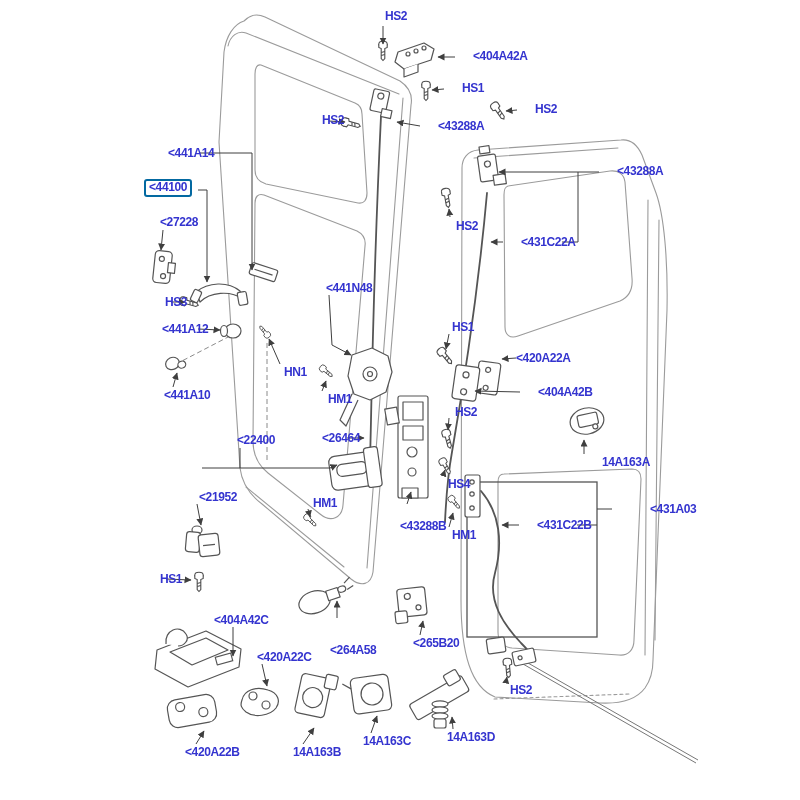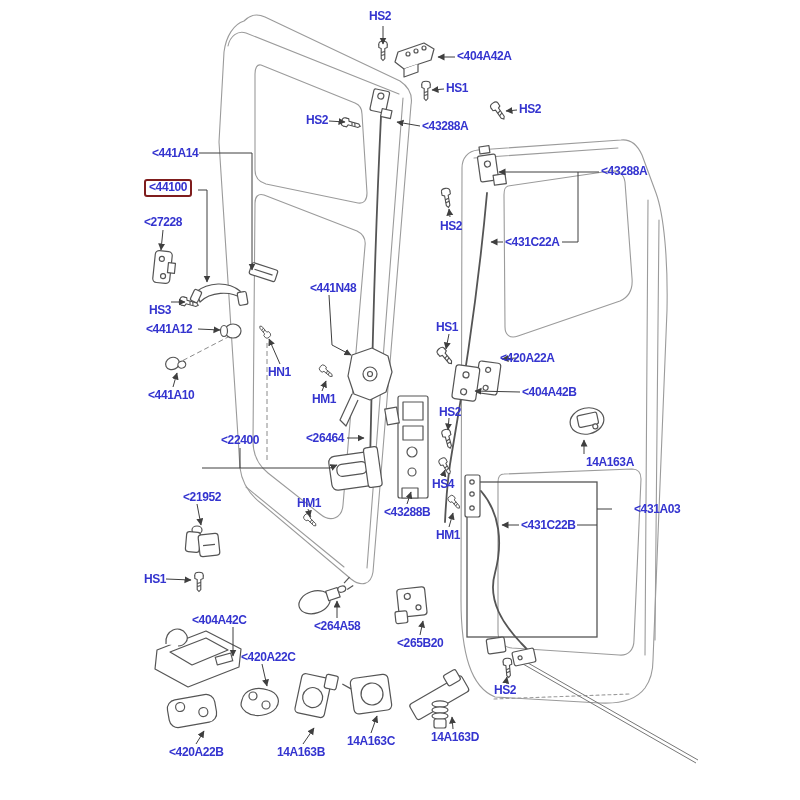--- a/index.html
+++ b/index.html
@@ -1,21 +1,21 @@
 <!DOCTYPE html>
 <html><head>
 <meta charset="utf-8">
 <style>
   html,body{margin:0;padding:0;background:#ffffff;}
   #stage{position:relative;width:800px;height:800px;background:#ffffff;overflow:hidden;
          font-family:"Liberation Sans",sans-serif;}
   #art{position:absolute;left:0;top:0;}
   .lbl{position:absolute;color:#3434cf;font:bold 12px "Liberation Sans",sans-serif;
-       letter-spacing:-0.4px;white-space:nowrap;line-height:13px;}
-  .lbl.hl{border:2px solid #7f1d1d;border-radius:3px;padding:0 3px 1px 3px;
+       letter-spacing:-0.4px;white-space:nowrap;line-height:13px;margin-left:16px;}
+  .lbl.hl{border:2px solid #0369a1;border-radius:3px;padding:0 3px 1px 3px;
           margin:-4px 16px 0 -5px;background:#ffffff;}
 </style>
 </head>
 <body>
 
 <div id="stage">
 
 <svg id="art" width="800" height="800" viewBox="0 0 800 800">
   <defs>
     <marker id="arr" markerWidth="8" markerHeight="8" refX="6.5" refY="3.5" orient="auto">
@@ -302,42 +302,42 @@
 <div class="lbl" style="left:519px;top:103px">HS2</div>
 <div class="lbl" style="left:422px;top:120px">&lt;43288A</div>
 <div class="lbl" style="left:306px;top:114px">HS2</div>
 <div class="lbl" style="left:152px;top:147px">&lt;441A14</div>
 <div class="lbl hl" style="left:149px;top:183px">&lt;44100</div>
 <div class="lbl" style="left:601px;top:165px">&lt;43288A</div>
 <div class="lbl" style="left:144px;top:216px">&lt;27228</div>
 <div class="lbl" style="left:440px;top:220px">HS2</div>
 <div class="lbl" style="left:505px;top:236px">&lt;431C22A</div>
 <div class="lbl" style="left:310px;top:282px">&lt;441N48</div>
-<div class="lbl" style="left:149px;top:304px">HS3</div>
+<div class="lbl" style="left:149px;top:296px">HS3</div>
 <div class="lbl" style="left:146px;top:323px">&lt;441A12</div>
 <div class="lbl" style="left:436px;top:321px">HS1</div>
 <div class="lbl" style="left:500px;top:352px">&lt;420A22A</div>
 <div class="lbl" style="left:268px;top:366px">HN1</div>
 <div class="lbl" style="left:522px;top:386px">&lt;404A42B</div>
 <div class="lbl" style="left:148px;top:389px">&lt;441A10</div>
 <div class="lbl" style="left:312px;top:393px">HM1</div>
 <div class="lbl" style="left:439px;top:406px">HS2</div>
 <div class="lbl" style="left:221px;top:434px">&lt;22400</div>
 <div class="lbl" style="left:306px;top:432px">&lt;26464</div>
 <div class="lbl" style="left:586px;top:456px">14A163A</div>
 <div class="lbl" style="left:432px;top:478px">HS4</div>
 <div class="lbl" style="left:183px;top:491px">&lt;21952</div>
-<div class="lbl" style="left:384px;top:506px">&lt;43288B</div>
+<div class="lbl" style="left:384px;top:520px">&lt;43288B</div>
 <div class="lbl" style="left:634px;top:503px">&lt;431A03</div>
 <div class="lbl" style="left:521px;top:519px">&lt;431C22B</div>
 <div class="lbl" style="left:297px;top:497px">HM1</div>
 <div class="lbl" style="left:436px;top:529px">HM1</div>
 <div class="lbl" style="left:144px;top:573px">HS1</div>
-<div class="lbl" style="left:192px;top:614px">&lt;404A42C</div>
-<div class="lbl" style="left:314px;top:620px">&lt;264A58</div>
+<div class="lbl" style="left:198px;top:614px">&lt;404A42C</div>
+<div class="lbl" style="left:314px;top:644px">&lt;264A58</div>
 <div class="lbl" style="left:241px;top:651px">&lt;420A22C</div>
 <div class="lbl" style="left:397px;top:637px">&lt;265B20</div>
 <div class="lbl" style="left:494px;top:684px">HS2</div>
 <div class="lbl" style="left:169px;top:746px">&lt;420A22B</div>
 <div class="lbl" style="left:277px;top:746px">14A163B</div>
 <div class="lbl" style="left:347px;top:735px">14A163C</div>
 <div class="lbl" style="left:431px;top:731px">14A163D</div>
 
 </div>
 

